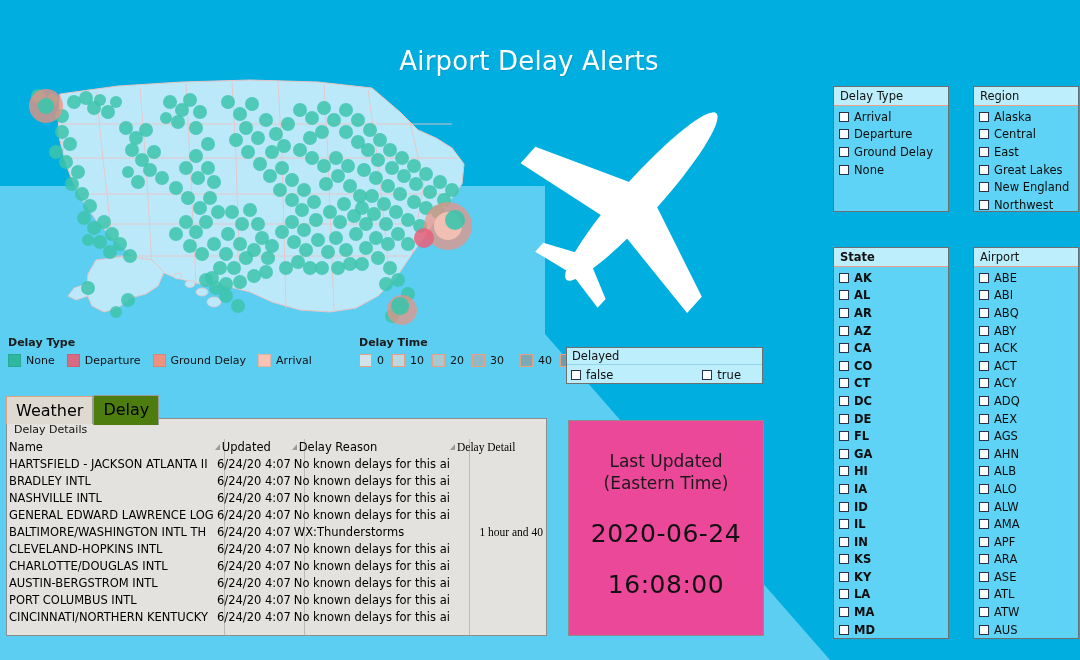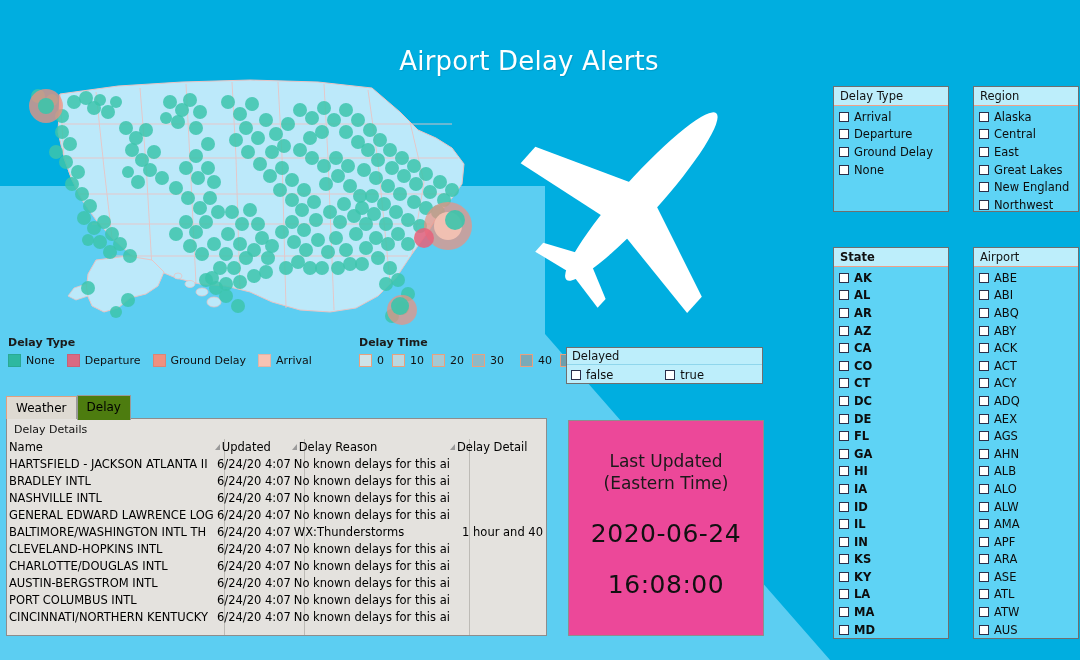--- a/index.html
+++ b/index.html
@@ -93,21 +93,21 @@
   
   #tabs {
     position: absolute;
     left: 6px;
     top: 395px;
     display: flex;
     align-items: flex-end;
     z-index: 4;
   }
   .tab {
-    font-size: 12px;
+    font-size: 16px;
     padding: 4px 9px 4px 9px;
     border: 1px solid #9a9a9a;
     border-bottom: none;
     background: #d4d0c8;
     color: #000;
     font-family: "DejaVu Sans", sans-serif;
     cursor: pointer;
     position: relative;
   }
   .tab.inactive {
@@ -159,21 +159,21 @@
   .grid-row.header { color: #000; }
   .cell {
     overflow: hidden;
     padding-left: 2px;
     box-sizing: border-box;
     position: relative;
   }
   .c-name   { width: 217px; }
   .c-upd    { width: 80px; }
   .c-reason { width: 165px; }
-  .c-detail { width: 100px; }
+  .c-detail { width: 100px; font-family: Liberation Serif, serif; }
   .c-upd.data, .c-detail.data { text-align: right; padding-right: 3px; }
   .sortmark {
     position: absolute;
     left: 0; top: 5px;
     width: 0; height: 0;
     border-left: 5px solid transparent;
     border-bottom: 6px solid #9a9a9a;
   }
   .vline {
     position: absolute;
@@ -236,20 +236,21 @@
     overflow: hidden;
   }
   #panel-delayed .panel-head {
     background: #bdeefb;
     border-bottom: 1px solid #8fd6ec;
     padding: 1px 0 1px 5px;
   }
   #delayed-body {
     display: flex;
     padding: 2px 0 0 4px;
+    gap: 37px;
   }
   #delayed-body .chk-row { margin-right: 52px; height: 15px; }
 
   
   #lastupdated {
     position: absolute;
     left: 568px;
     top: 420px;
     width: 196px;
     height: 216px;

